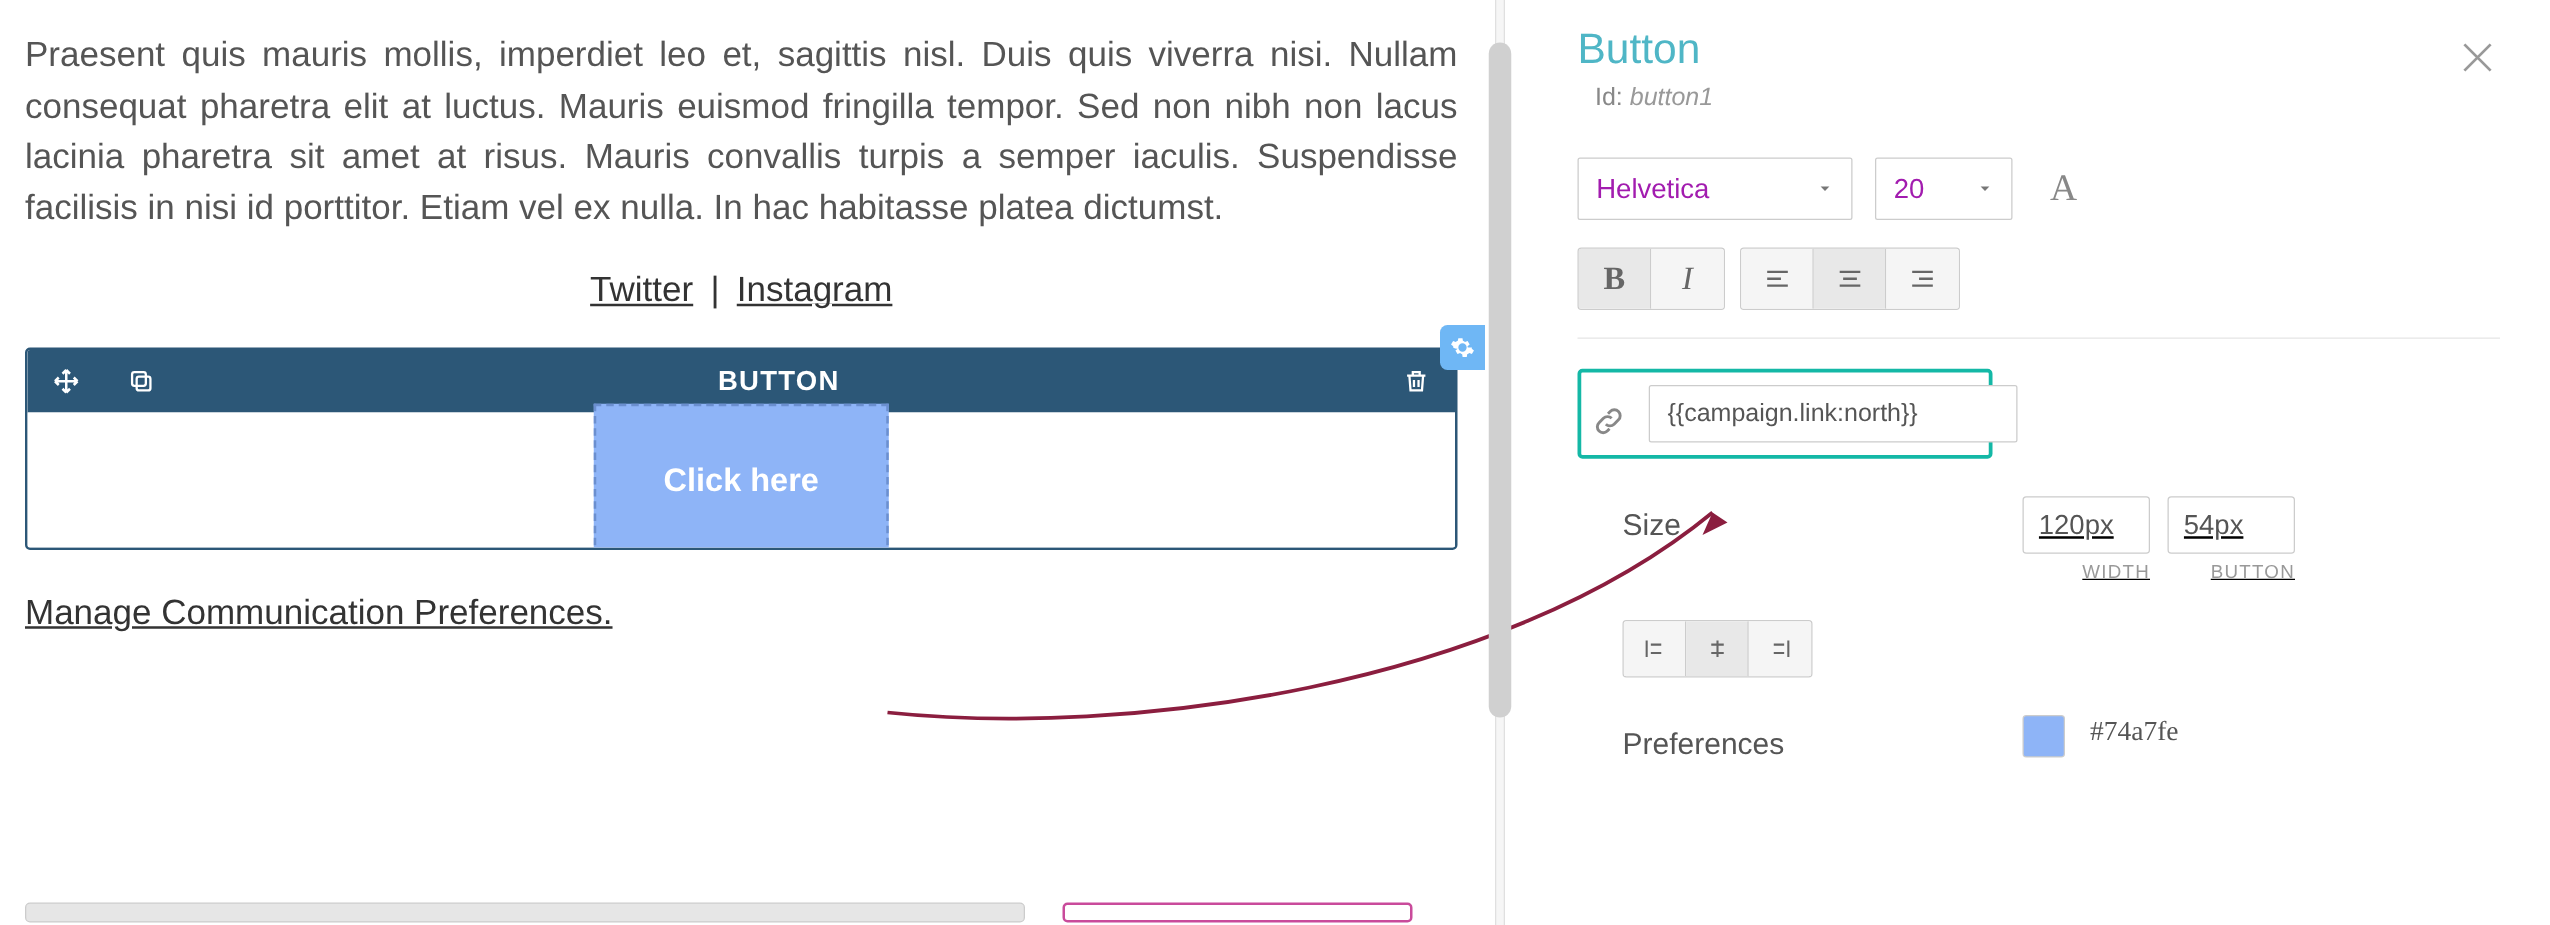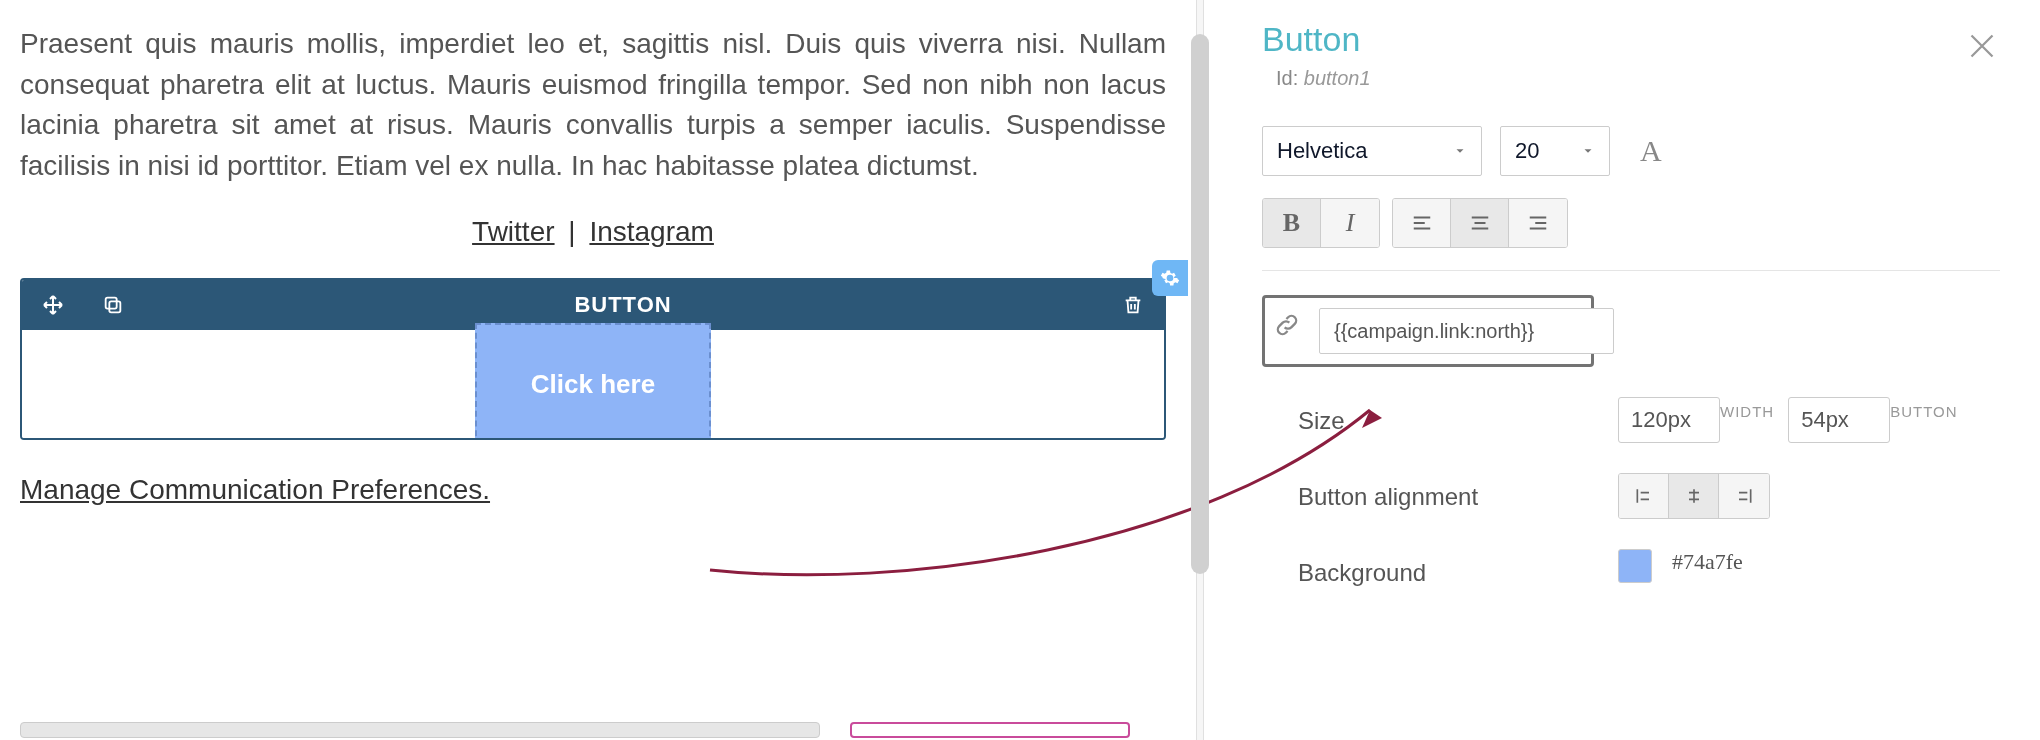--- a/index.html
+++ b/index.html
@@ -26,40 +26,40 @@
   .bottom-strip .bar2 { width:280px; background:#fff; border:2px solid #c94b9b; height:16px; border-radius:4px;}
   .divider { width: 54px; position: relative; }
   .divider .rail { position:absolute; left:10px; top:0; width:8px; height:100%; background:#f6f6f6; border-left:1px solid #e0e0e0; border-right:1px solid #e0e0e0;}
   .divider .thumb { position:absolute; left:5px; top:34px; width:18px; height:540px; background:#d0d0d0; border-radius:9px;}
   .panel { flex:1; padding: 20px 40px 0 22px; position:relative; }
   .panel-title { color:#4fb6c6; font-size:34px; font-weight:400; }
   .panel-close { position:absolute; top:28px; right:40px; cursor:pointer; }
   .panel-id { color:#888; font-size:20px; margin-top:8px; margin-left:14px; }
   .panel-id .val { font-style:italic; color:#999;}
   .row { display:flex; align-items:center; margin-top:36px; gap:18px; }
-  .select { border:1px solid #ccc; height:50px; display:flex; align-items:center; padding:0 14px; font-size:22px; color:#0f172a; background:#fff; cursor:pointer; border-radius:2px;}
+  .select { border:1px solid #ccc; height:50px; display:flex; align-items:center; padding:0 14px; font-size:22px; color:#a21caf; background:#fff; cursor:pointer; border-radius:2px;}
   .select .caret { margin-left:auto; }
   .font-sel { width: 220px; }
   .size-sel { width: 110px; }
   .a-glyph { font-size:30px; color:#888; font-family:Georgia, serif; margin-left:12px;}
   .toolbar-row { display:flex; gap:12px; margin-top:22px; }
   .btn-grp { display:flex; border:1px solid #ccc; border-radius:3px; overflow:hidden;}
   .tbtn { width:58px; height:48px; display:flex; align-items:center; justify-content:center; background:#f5f5f5; border-right:1px solid #ccc; cursor:pointer; font-size:26px; color:#666;}
   .tbtn:last-child { border-right:none;}
   .tbtn.active { background:#e8e8e8; }
   .bold { font-weight:700; font-family:Georgia, serif;}
   .italic { font-style:italic; font-family:Georgia, serif;}
   .hr { border:none; border-top:1px solid #e5e5e5; margin-top:22px;}
-  .link-row { display:flex; align-items:flex-start; margin-top:24px; gap:18px; border:3px solid #737373; border-radius:4px; padding:10px 12px 10px 8px; width:332px;}
+  .link-row { display:flex; align-items:flex-end; margin-top:24px; gap:18px; border:3px solid #14b8a6; border-radius:4px; padding:10px 12px 10px 8px; width:332px;}
   .link-input { flex:1; border:1px solid #ccc; height:46px; padding:0 14px; font-size:20px; color:#555; border-radius:2px;}
   .chain-icon { width:34px; height:34px; display:flex; align-items:center; justify-content:center;}
   .prop-row { display:flex; align-items:flex-start; margin-top:30px;margin-left:36px; }
   .prop-label { width:320px; font-size:24px; color:#555; padding-top:10px;}
   .size-inputs { display:flex; gap:14px;}
-  .sz-box { display:flex; flex-direction:row;}
+  .sz-box { display:flex; flex-direction:column;text-decoration:underline;}
   .sz-in { border:1px solid #ccc; width:102px; height:46px; padding:0 12px; font-size:22px; color:#555; border-radius:3px; text-align:left;}
   .sz-lbl { font-size:15px; color:#999; margin-top:6px; letter-spacing:1px;text-align:right;}
   .btn-grp.small .tbtn { width:50px; height:44px;}
   .swatch-row { display:flex; gap:20px;font-family:Liberation Serif, serif;}
   .swatch { width:34px; height:34px; background:#8eb4f7; border:1px solid #ccc; border-radius:3px;}
   .swatch-val { font-size:22px; color:#555;}
   .arrow-svg { position:absolute; pointer-events:none; }
 </style>
 </head>
 <body>
@@ -204,41 +204,40 @@
           <span class="sz-lbl">WIDTH</span>
         </div>
         <div class="sz-box">
           <input class="sz-in" value="54px" style="">
           <span class="sz-lbl">BUTTON</span>
         </div>
       </div>
     </div>
 
     <div class="prop-row">
-      <div class="prop-label">Button alignment</div>
       <div class="btn-grp small">
         <div class="tbtn">
           <svg width="20" height="20" viewBox="0 0 24 24" stroke="#666" stroke-width="2">
               <path d="M4 4v16M8 8h10M8 16h10"></path>
             </svg>
         </div>
         <div class="tbtn active">
           <svg width="20" height="20" viewBox="0 0 24 24" stroke="#666" stroke-width="2">
               <path d="M12 4v16M6 8h12M6 16h12"></path>
             </svg>
         </div>
         <div class="tbtn">
           <svg width="20" height="20" viewBox="0 0 24 24" stroke="#666" stroke-width="2">
               <path d="M20 4v16M6 8h10M6 16h10"></path>
             </svg>
         </div>
       </div>
     </div>
 
     <div class="prop-row">
-      <div class="prop-label">Background</div>
+      <div class="prop-label">Preferences</div>
       <div class="swatch-row">
         <div class="swatch"></div>
         <div class="swatch-val">#74a7fe</div>
       </div>
     </div>
   </div>
 </div>
 
 </body></html>

